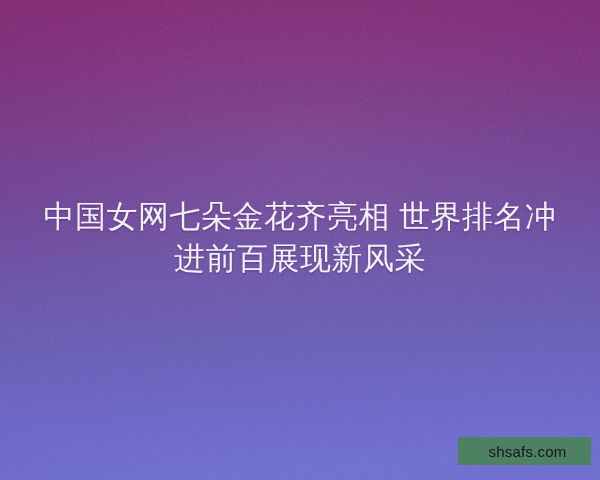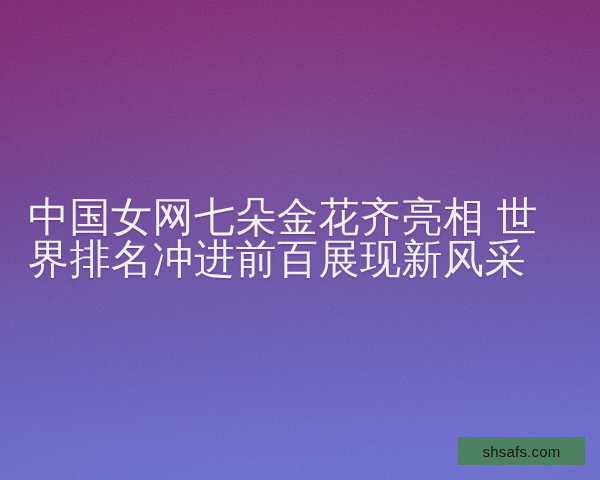--- a/index.html
+++ b/index.html
@@ -58,43 +58,44 @@
     pointer-events: none;
   }
   .bg-noise svg { display: block; width: 100%; height: 100%; }
 
   
   .headline {
     position: absolute;
     left: 0;
     right: 0;
     top: 196px;
-    text-align: left;
+    text-align: center;
     color: #f3f1f7;
-    font-size: 41px;
+    font-size: 31px;
     line-height: 42px;
     letter-spacing: 0.5px;
     font-weight: 400;
     padding: 0 28px;
     box-sizing: border-box;
     text-shadow: 0 1px 2px rgba(40, 10, 70, 0.35);
     white-space: pre-wrap;
   }
 
   
   .watermark {
     position: absolute;
     left: 458px;
     top: 437px;
     width: 127px;
     height: 28px;
     background: #4c8262;
     display: flex;
     align-items: center;
     justify-content: center;
+    padding-left: 6px;
   }
   .watermark-label {
     color: #141414;
     font-size: 15px;
     line-height: 1;
     letter-spacing: 0.2px;
     font-weight: 400;
   }
 </style>
 </head>

